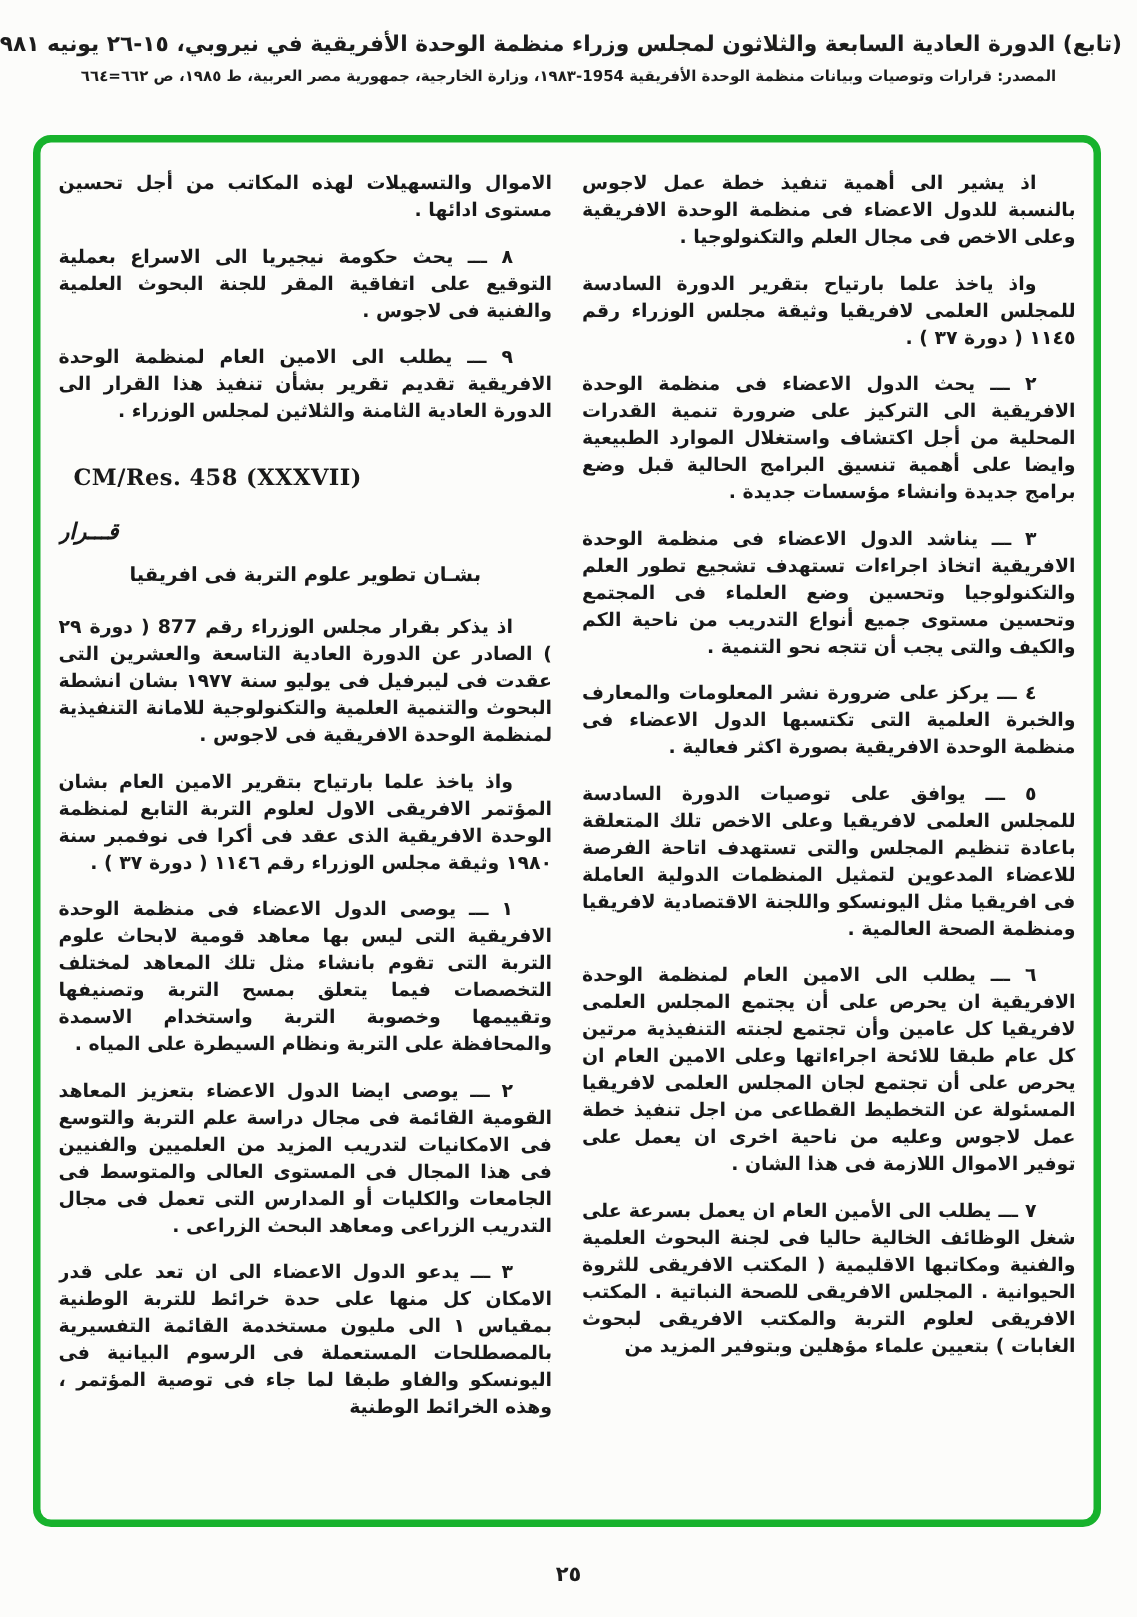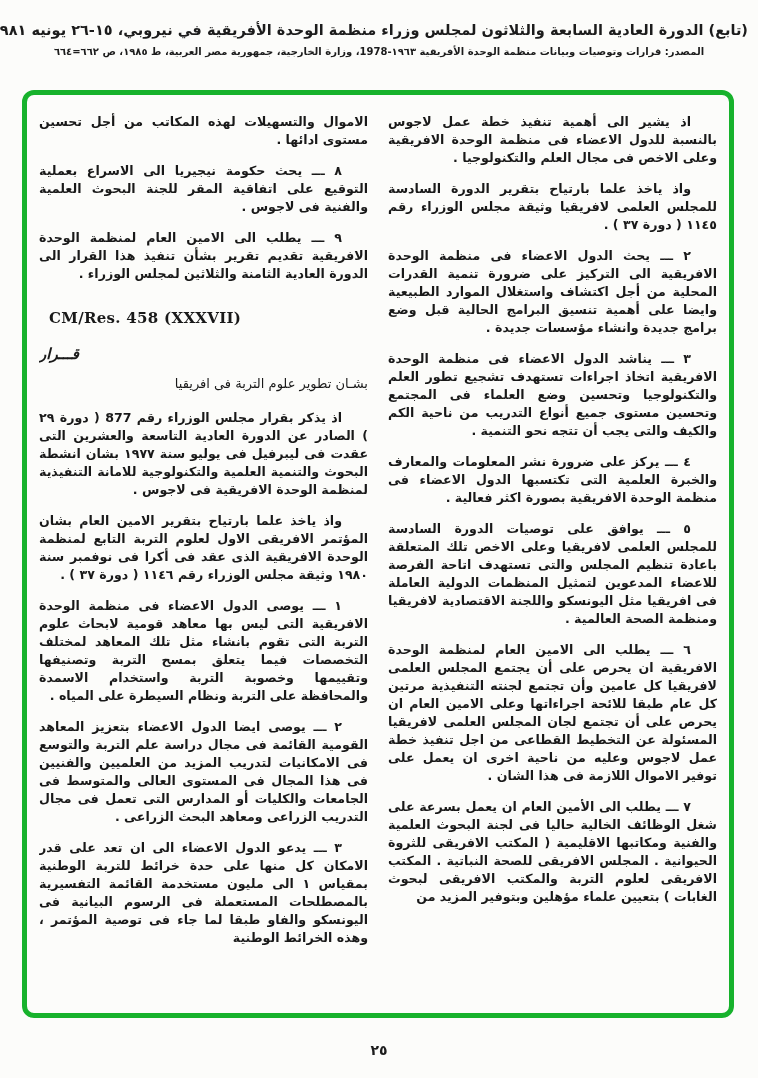--- a/index.html
+++ b/index.html
@@ -58,38 +58,38 @@
     font-weight: bold; font-size: 15px;
     margin: 26px 0 18px 0; padding-left: 10px;
     letter-spacing: 0.3px;
   }
   .res-title {
     text-align: left; font-size: 15px; font-weight: bold;
     margin: 0 0 12px 0;
     font-style: italic;
   }
   .res-subtitle {
-    text-align: right; font-size: 13px; font-weight: normal;
+    text-align: center; font-size: 13px; font-weight: bold;
     margin: 0 0 16px 0;
   }
 
   .page-number {
     position: absolute; bottom: 20px; left: 0; right: 0;
     text-align: center; font-size: 14px; font-weight: bold;
     direction: rtl;
   }
 </style>
 </head>
 <body style="background: rgb(252, 252, 250); color: rgb(28, 28, 28);">
 
 <div class="page">
 
   <div class="header">
     <div class="header-line1">(تابع) الدورة العادية السابعة والثلاثون لمجلس وزراء منظمة الوحدة الأفريقية في نيروبي، ١٥-٢٦ يونيه ١٩٨١</div>
-    <div class="header-line2">المصدر: قرارات وتوصيات وبيانات منظمة الوحدة الأفريقية ١٩٦٣-1978، وزارة الخارجية، جمهورية مصر العربية، ط ١٩٨٥، ص ٦٦٢=٦٦٤</div>
+    <div class="header-line2">المصدر: قرارات وتوصيات وبيانات منظمة الوحدة الأفريقية 1954-١٩٨٣، وزارة الخارجية، جمهورية مصر العربية، ط ١٩٨٥، ص ٦٦٢=٦٦٤</div>
   </div>
 
   <div class="content-box" style="border-color: rgb(23, 178, 44);">
     <div class="columns">
 
       <div class="col">
         <p class="para indent">اذ يشير الى أهمية تنفيذ خطة عمل لاجوس بالنسبة للدول الاعضاء فى منظمة الوحدة الافريقية وعلى الاخص فى مجال العلم والتكنولوجيا .</p>
         <p class="para indent">واذ ياخذ علما بارتياح بتقرير الدورة السادسة للمجلس العلمى لافريقيا وثيقة مجلس الوزراء رقم ١١٤٥ ( دورة ٣٧ ) .</p>
         <p class="para indent">٢ ـــ يحث الدول الاعضاء فى منظمة الوحدة الافريقية الى التركيز على ضرورة تنمية القدرات المحلية من أجل اكتشاف واستغلال الموارد الطبيعية وايضا على أهمية تنسيق البرامج الحالية قبل وضع برامج جديدة وانشاء مؤسسات جديدة .</p>
         <p class="para indent">٣ ـــ يناشد الدول الاعضاء فى منظمة الوحدة الافريقية اتخاذ اجراءات تستهدف تشجيع تطور العلم والتكنولوجيا وتحسين وضع العلماء فى المجتمع وتحسين مستوى جميع أنواع التدريب من ناحية الكم والكيف والتى يجب أن تتجه نحو التنمية .</p>

